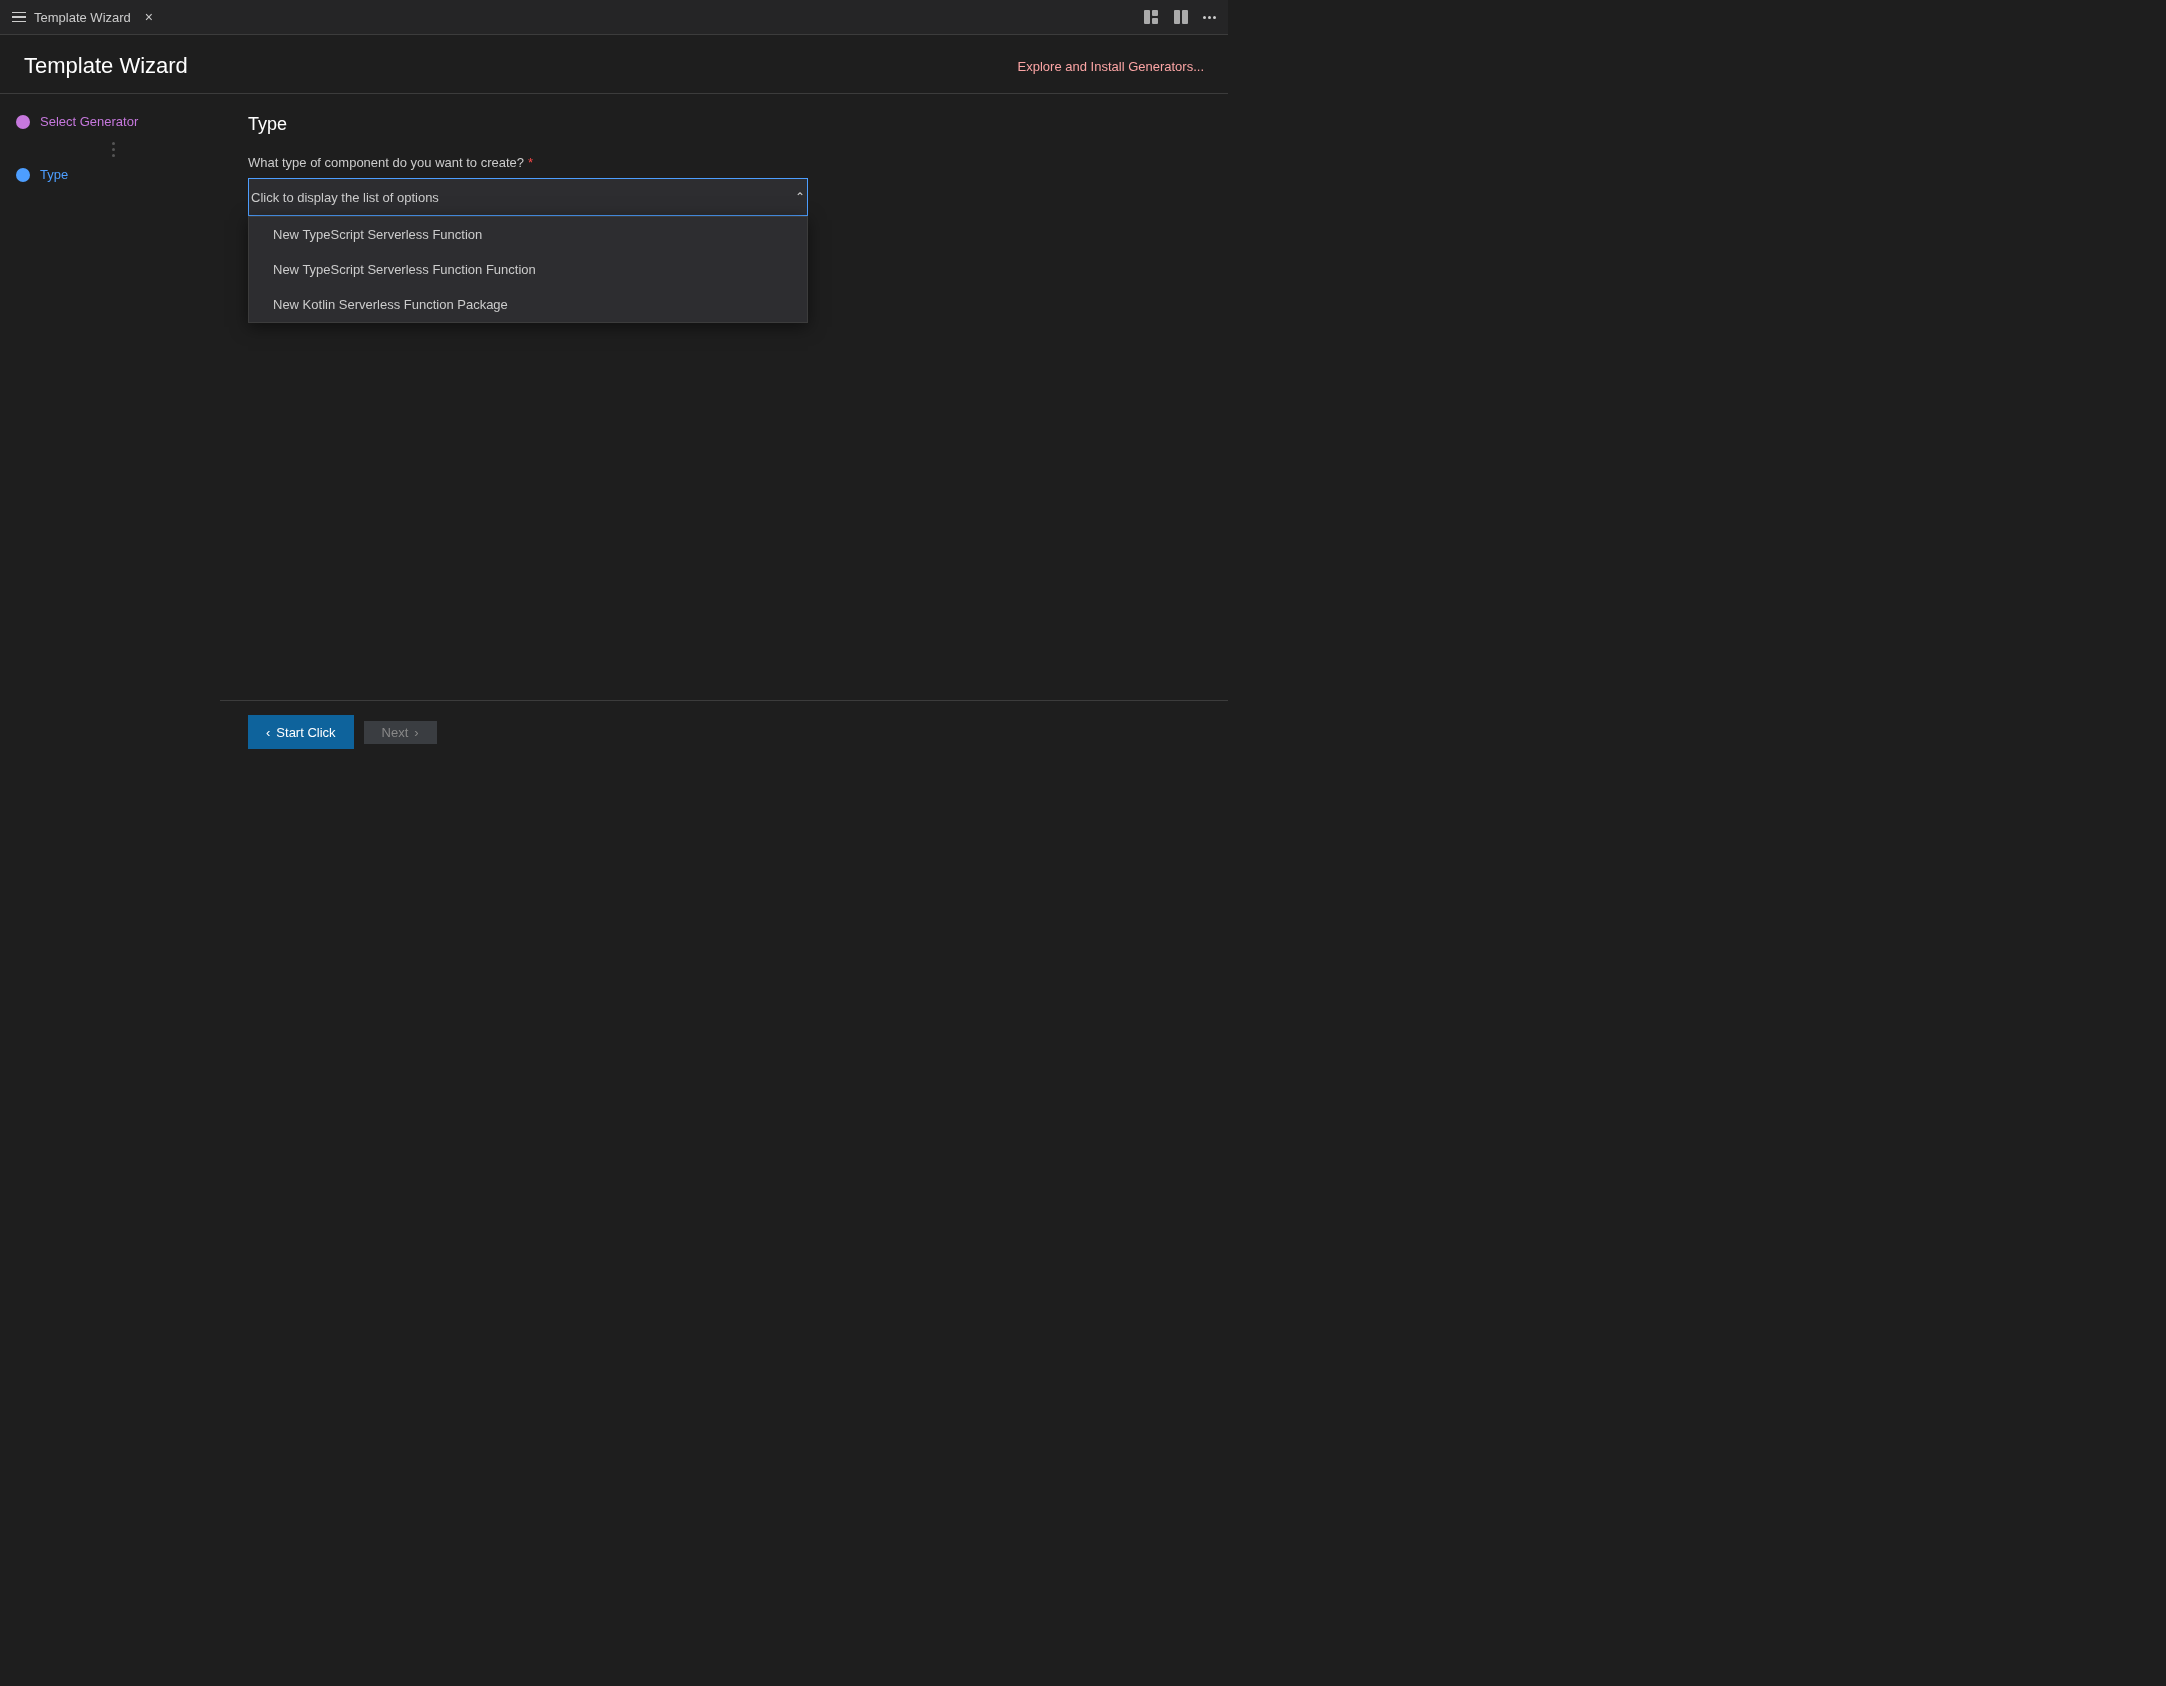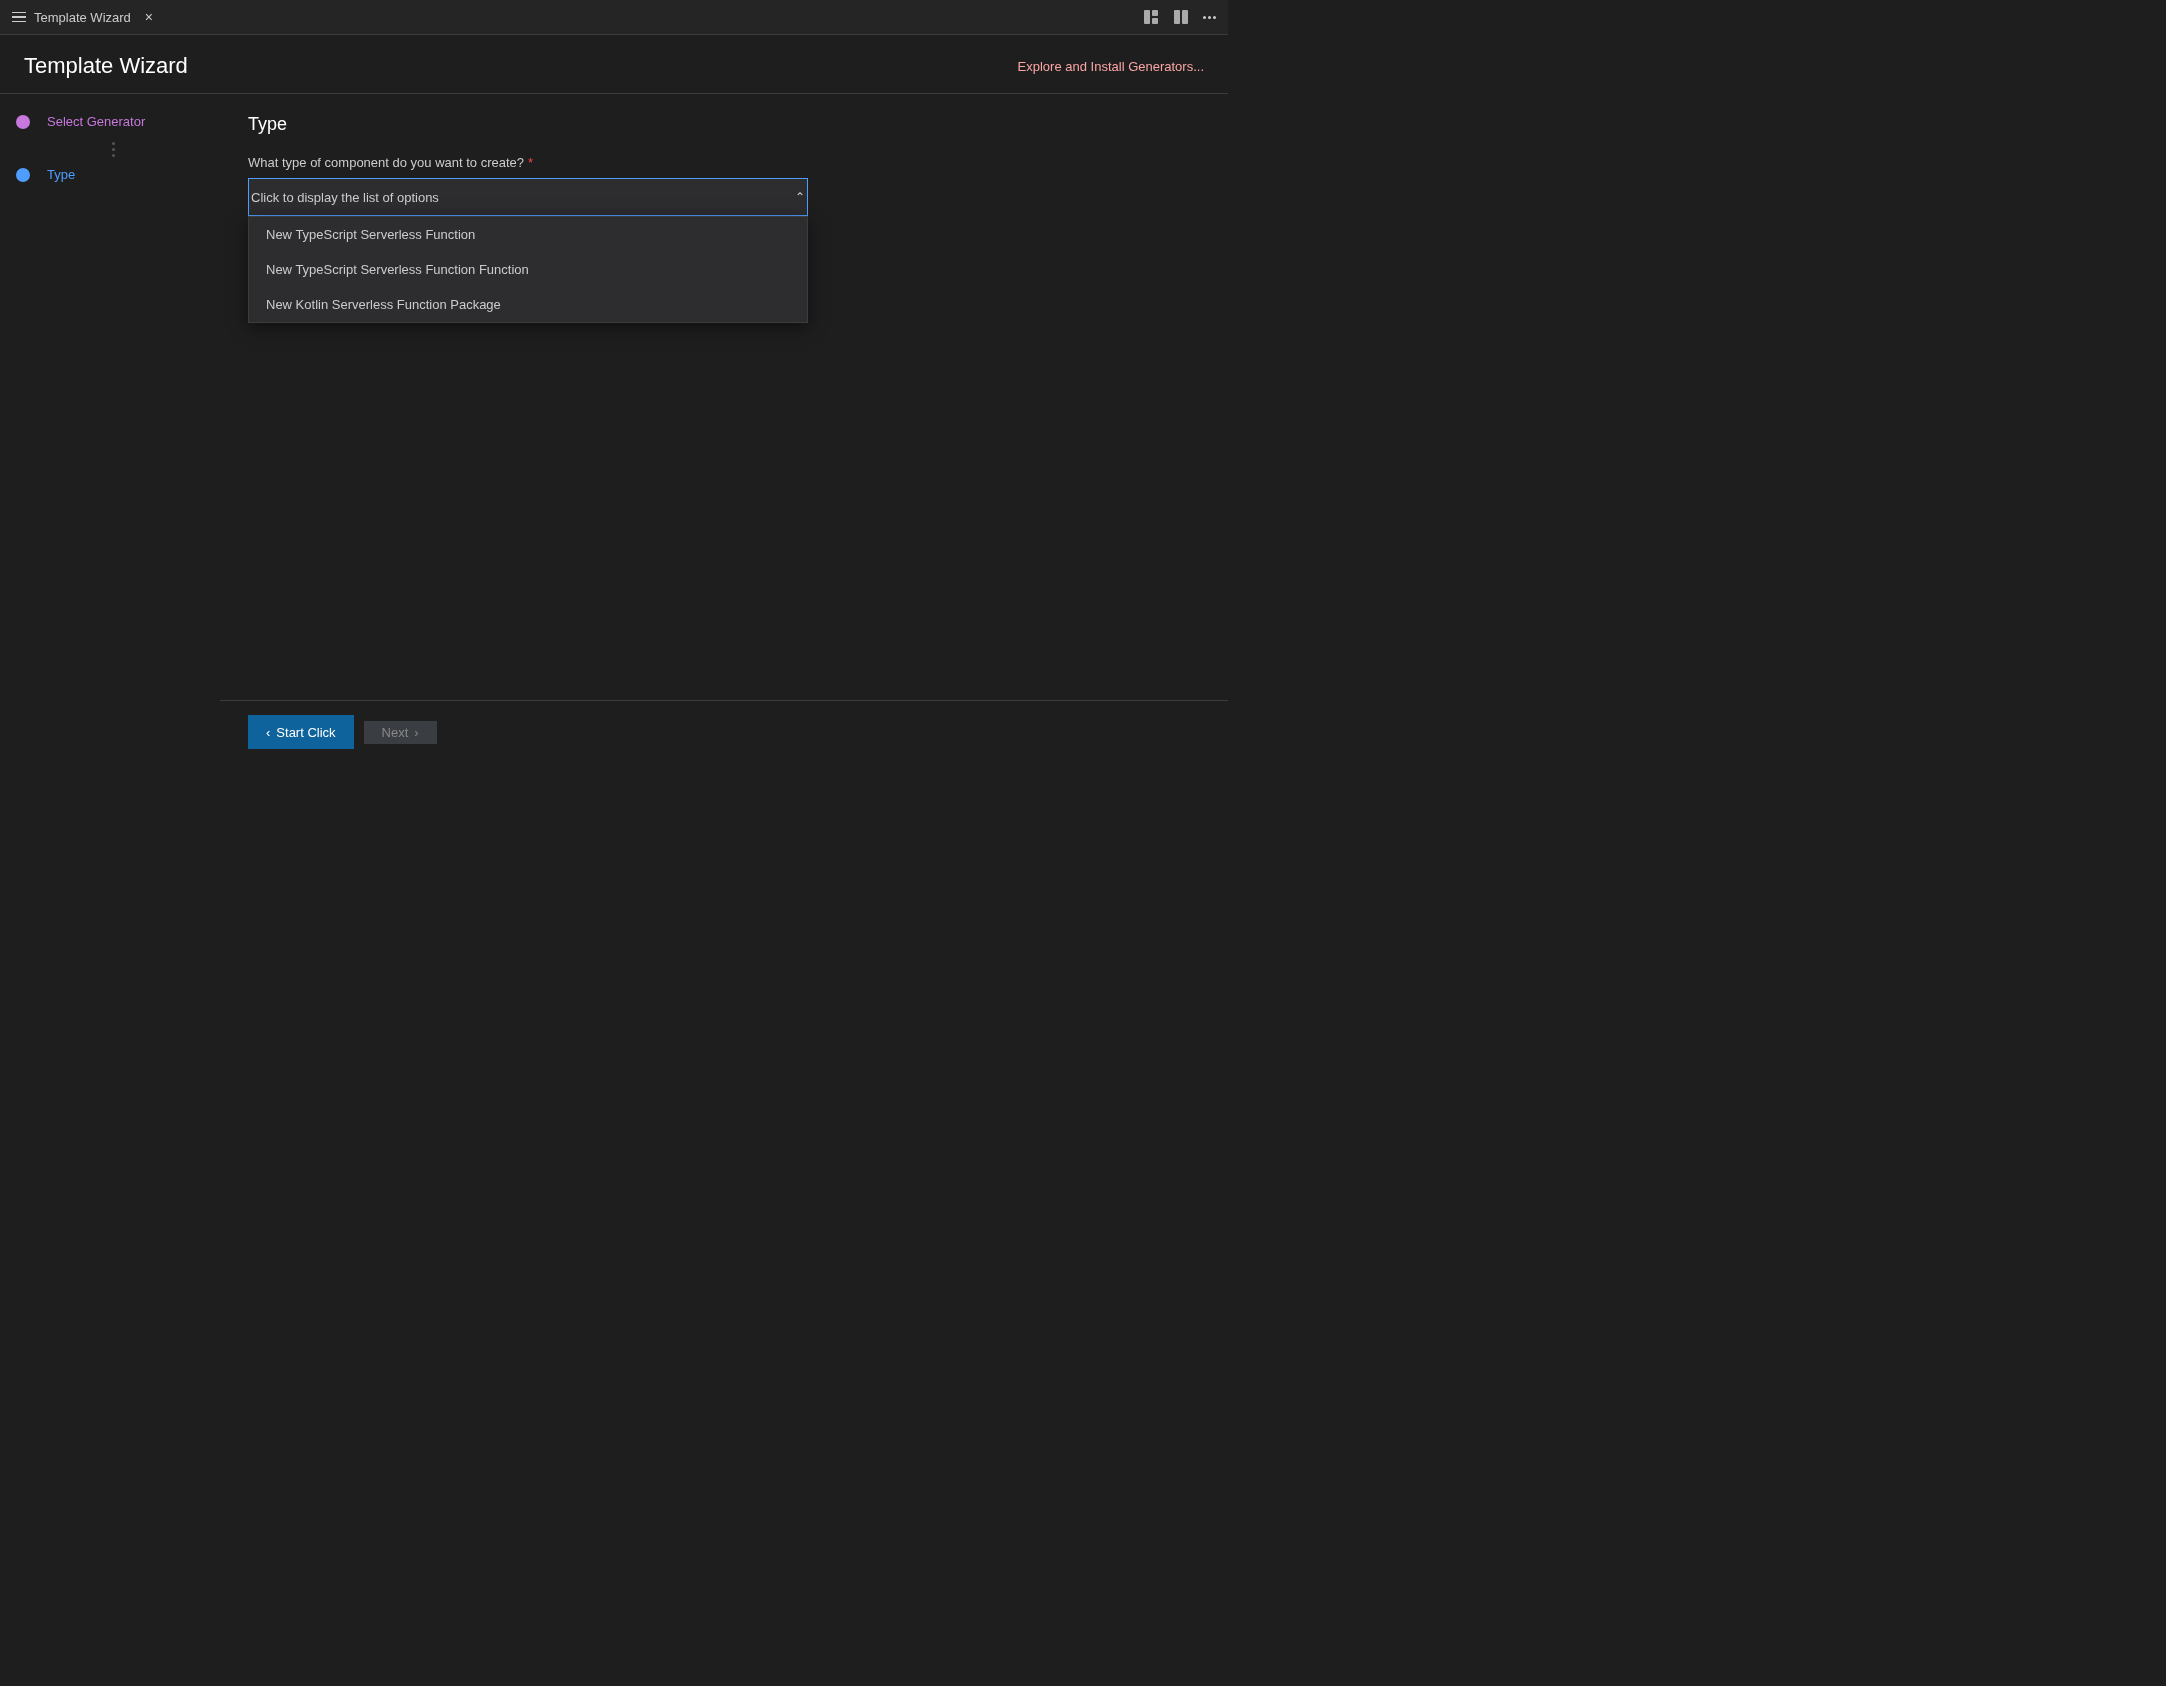--- a/index.html
+++ b/index.html
@@ -109,21 +109,21 @@
     .sidebar {
       width: 220px;
       background-color: #1e1e1e;
       padding: 20px 16px;
       flex-shrink: 0;
     }
 
     .sidebar-item {
       display: flex;
       align-items: center;
-      gap: 17px;
+      gap: 10px;
       margin-bottom: 6px;
       cursor: pointer;
     }
 
     .sidebar-dot {
       width: 14px;
       height: 14px;
       border-radius: 50%;
       flex-shrink: 0;
     }
@@ -224,21 +224,21 @@
       top: 100%;
       left: 0;
       width: 560px;
       background-color: #2d2d30;
       border: 1px solid #3c3c3c;
       z-index: 100;
       box-shadow: 0 4px 16px rgba(0,0,0,0.5);
     }
 
     .dropdown-item {
-      padding: 10px 17px;
+      padding: 10px 24px;
       font-size: 13px;
       color: #cccccc;
       cursor: pointer;
     }
 
     .mandatory-text {
       color: #f44747;
       font-size: 12px;
       margin-top: 6px;
     }

